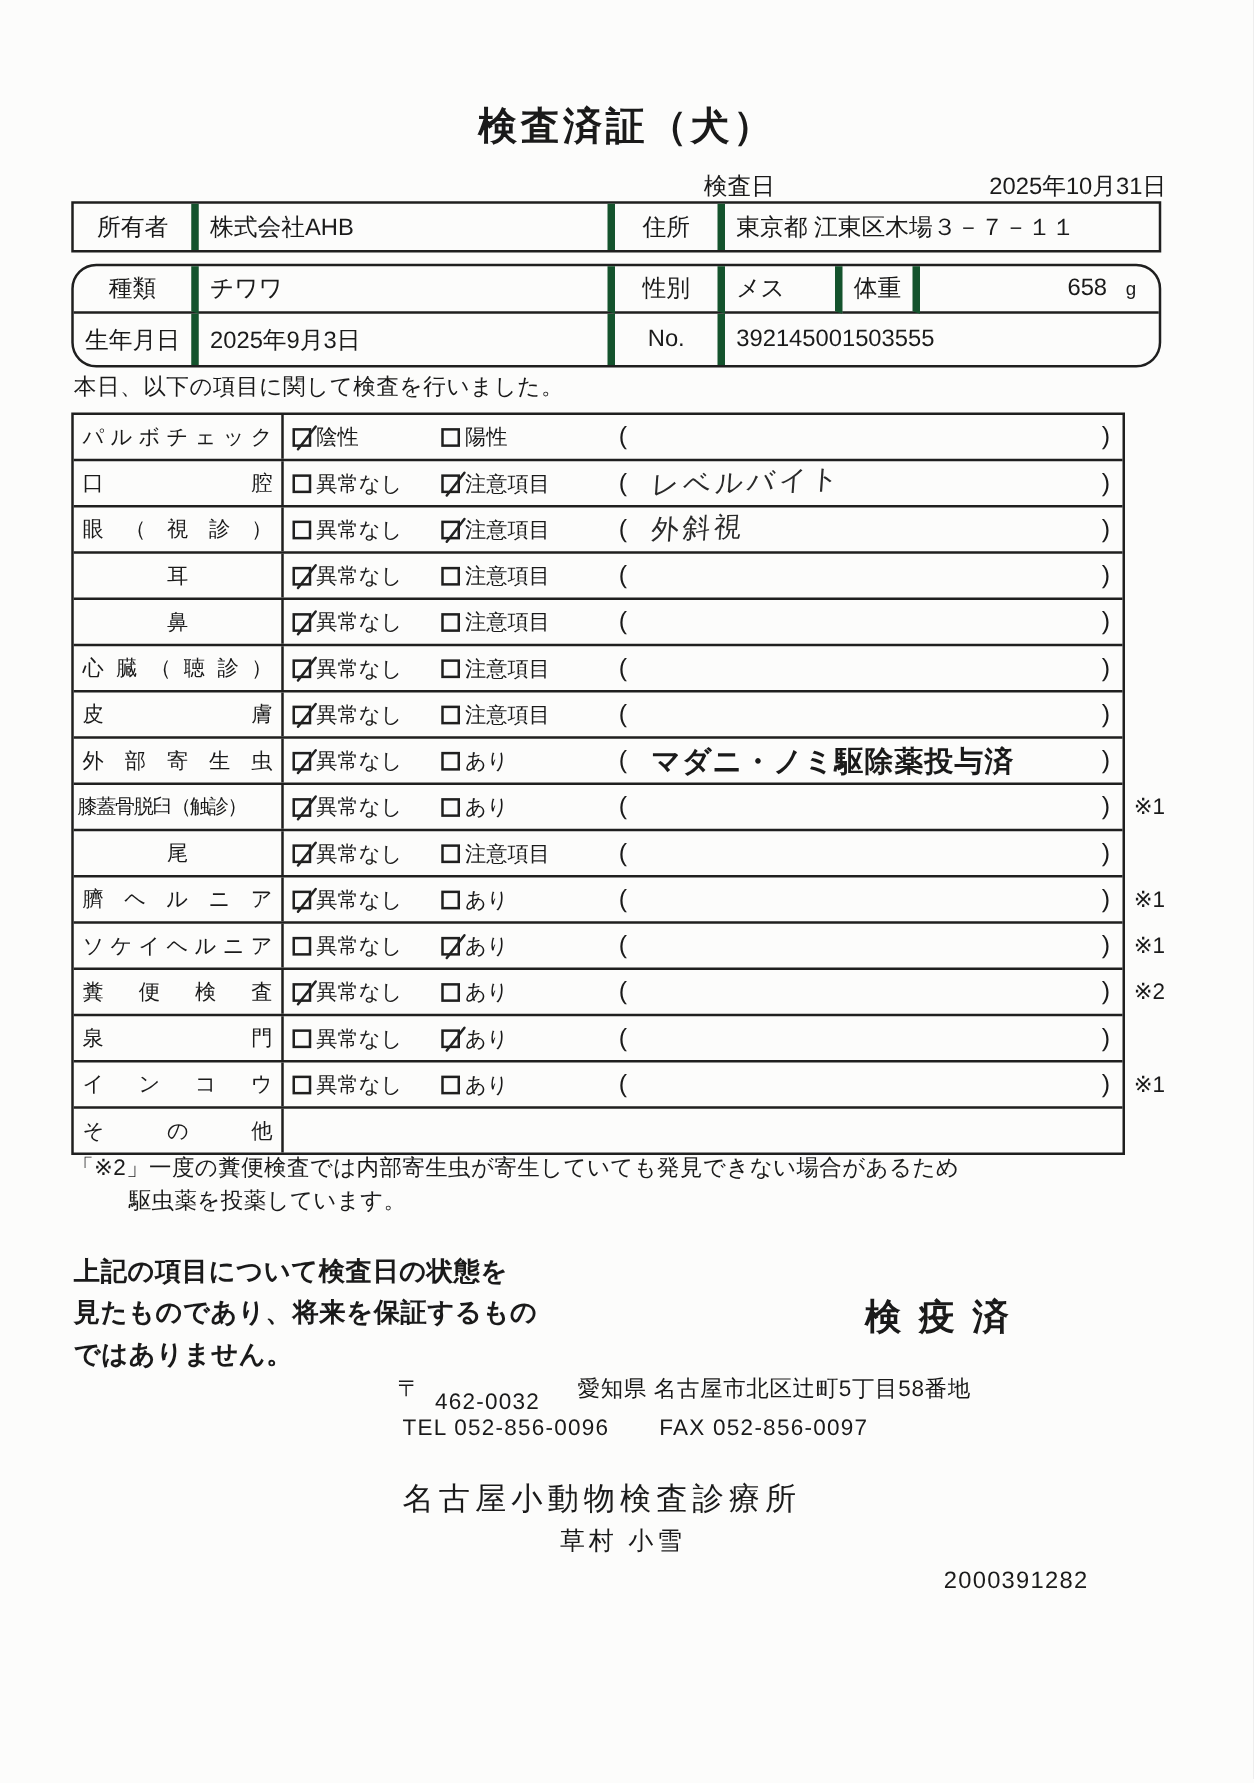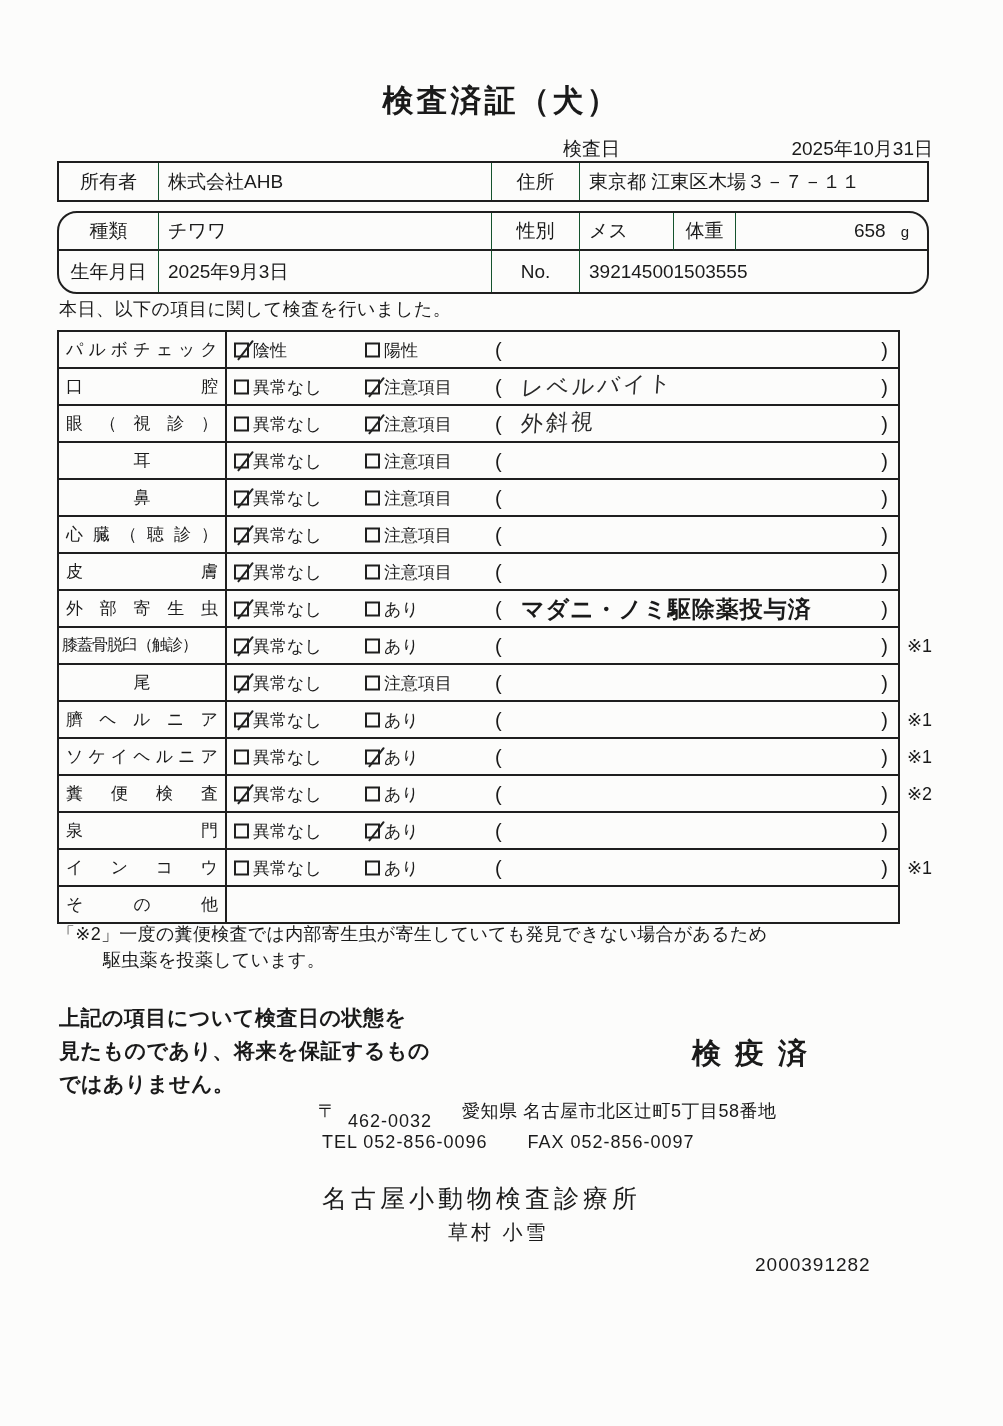--- a/index.html
+++ b/index.html
@@ -14,21 +14,21 @@
     font-size:31px;font-weight:600;letter-spacing:3px;
   }
   .date-row{
     position:absolute;top:136px;left:563px;width:370px;
     display:flex;justify-content:space-between;font-size:19px;
   }
   
   .tbl{position:absolute;left:57px;width:868px;border:2px solid #1f1f1f;display:grid;box-sizing:content-box;font-size:19px;}
   #owner-table{top:161px;grid-template-columns:100px 333px 88px 1fr;grid-template-rows:37px;}
   #info-table{top:211px;grid-template-columns:100px 333px 88px 94px 62px 1fr;grid-template-rows:38px 41px;border-radius:20px;}
-  .c{display:flex;align-items:center;padding:0 9px;box-sizing:border-box;border-right:1px solid #14532d;white-space:nowrap;}
+  .c{display:flex;align-items:center;padding:0 9px;box-sizing:border-box;border-right:6px solid #14532d;white-space:nowrap;}
   .c.lab{justify-content:center;padding:0 2px;}
   .c.no-r{border-right:none;}
   .c.b-b{border-bottom:2px solid #1f1f1f;}
   .c.span3{grid-column:span 3;}
   .c.weight-val{justify-content:flex-end;gap:15px;padding-right:18px;}
   .c .unit{font-size:15px;}
   .intro{position:absolute;top:297px;left:59px;font-size:18px;letter-spacing:0.5px;}
   
   .exam-table{
     position:absolute;top:330px;left:57px;width:843px;
@@ -39,21 +39,21 @@
   .exam-label{
     flex:0 0 168px;border-right:2px solid #1f1f1f;box-sizing:border-box;
     display:flex;align-items:center;padding:0 7px;font-size:17px;white-space:nowrap;
   }
   .exam-label.spread{justify-content:space-between;}
   .exam-label.center{justify-content:center;}
   .exam-label.tight{letter-spacing:-1px;font-size:16px;padding:0 3px;}
   .exam-content{flex:1;position:relative;font-size:17px;}
   .opt{position:absolute;top:50%;transform:translateY(-50%);display:flex;align-items:center;white-space:nowrap;}
   .opt1{left:7px;}
-  .opt2{left:138px;}
+  .opt2{left:126px;}
   .cb{position:relative;width:15px;height:15px;border:2px solid #1f1f1f;box-sizing:border-box;margin-right:4px;flex:none;}
   .cb.checked::after{
     content:"";position:absolute;left:1px;bottom:-4px;width:2px;height:25px;
     background:#222;transform:rotate(38deg);transform-origin:bottom left;border-radius:1px;
   }
   .p-open{position:absolute;left:268px;top:50%;transform:translateY(-50%);font-size:20px;}
   .p-close{position:absolute;right:10px;top:50%;transform:translateY(-50%);font-size:20px;}
   .p-val{position:absolute;left:294px;top:50%;white-space:nowrap;}
   .p-val.handwritten{
     font-size:22px;letter-spacing:3px;color:#2a2a2a;

